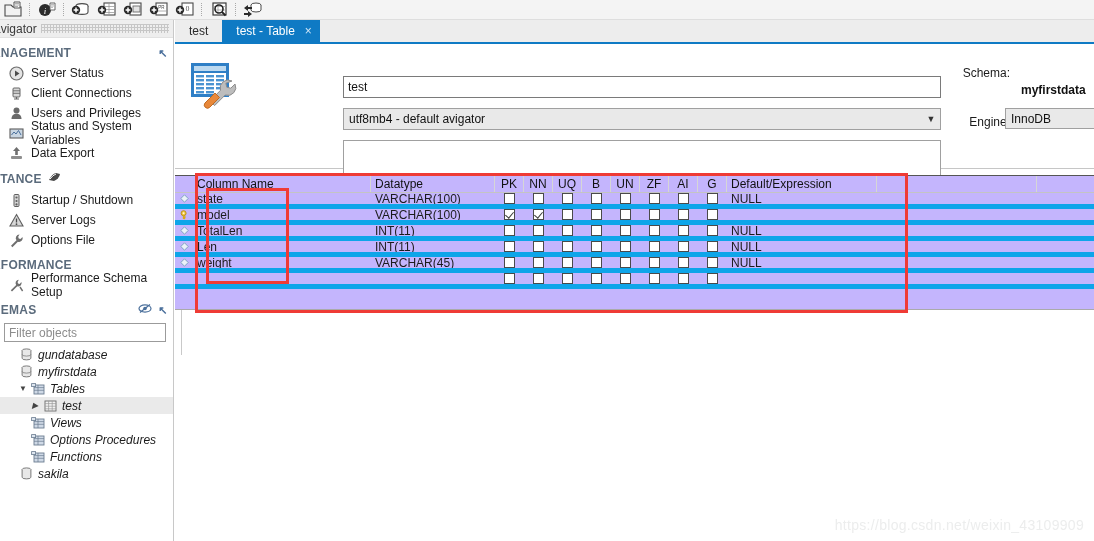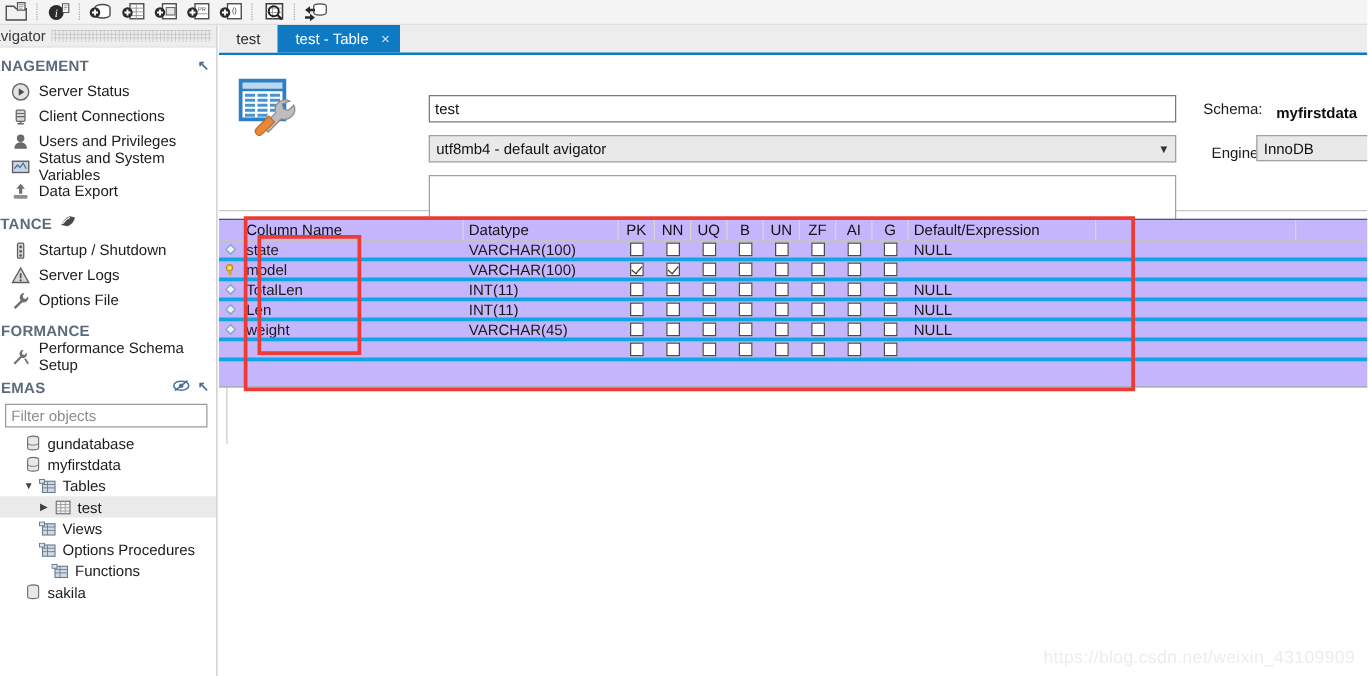--- a/index.html
+++ b/index.html
@@ -138,20 +138,21 @@
   }
   #filter-input::placeholder { color: #8c8c8c; }
 
   
   .tree-item {
     height: 17px;
     display: flex;
     align-items: center;
     font-size: 12px;
     cursor: default;
+    font-style: italic;
   }
   .tree-item.selected { background: #eaeaea; }
   .tw { display: inline-block; width: 14px; text-align: center; flex: 0 0 14px; color: #444; font-size: 8px; }
   .tree-ic { width: 16px; flex: 0 0 16px; margin-right: 4px; display:flex; align-items:center; justify-content:center;}
 
   
   #editor {
     position: absolute;
     left: 175px; top: 20px;
     width: 919px; height: 521px;
@@ -202,21 +203,21 @@
   }
   .frm-label {
     position: absolute;
     font-size: 12px;
     color: #1b1b1b;
     text-align: right;
   }
   #lbl-tablename { left: 190px; top: 38px; width: 100px; }
   #lbl-collation { left: 190px; top: 70px; width: 100px; }
   #lbl-comments  { left: 190px; top: 115px; width: 100px; }
-  #lbl-schema    { left: 775px; top: 36px; width: 60px; }
+  #lbl-schema    { left: 775px; top: 22px; width: 60px; }
   #lbl-engine    { left: 775px; top: 71px; width: 60px; }
 
   #inp-tablename {
     position: absolute;
     left: 168px; top: 32px;
     width: 598px; height: 22px;
     box-sizing: border-box;
     border: 1px solid #7a7a7a;
     background: #fff;
     font-family: "Liberation Sans", sans-serif;
@@ -282,21 +283,21 @@
     border-top: 1px solid #555;
     border-bottom: 1px solid #aaa;
     box-sizing: border-box;
     overflow: hidden;
   }
   #grid-inner { position: relative; width: 919px; }
   .grow {
     display: flex;
     height: 16px;
     align-items: center;
-    border-bottom: 3px solid #0ea5e9;
+    border-bottom: 5px solid #0ea5e9;
     box-sizing: border-box;
   }
   .grow.header {
     height: 17px;
     border-bottom: 1px solid #c4c4c4;
     color: #111;
   }
   .gc {
     box-sizing: border-box;
     font-size: 12px;
@@ -646,21 +647,21 @@
       <span class="tree-ic">
         <svg width="14" height="12" viewBox="0 0 14 12">
             <rect x="3" y="2" width="10" height="9" fill="#cfd9e6" stroke="#6a7c90" stroke-width=".9"></rect>
             <path d="M3 4.6 h10 M3 7.3 h10 M7 2 v9" stroke="#6a7c90" stroke-width=".7"></path>
             <rect x="0.6" y="0.6" width="4" height="3" fill="#dde5ef" stroke="#6a7c90" stroke-width=".8"></rect>
           </svg>
       </span>
       <span>Options Procedures</span>
     </div>
 
-    <div class="tree-item" style="margin-left:40px;">
+    <div class="tree-item" style="padding-left:30px;">
       <span class="tree-ic">
         <svg width="14" height="12" viewBox="0 0 14 12">
             <rect x="3" y="2" width="10" height="9" fill="#cfd9e6" stroke="#6a7c90" stroke-width=".9"></rect>
             <path d="M3 4.6 h10 M3 7.3 h10 M7 2 v9" stroke="#6a7c90" stroke-width=".7"></path>
             <rect x="0.6" y="0.6" width="4" height="3" fill="#dde5ef" stroke="#6a7c90" stroke-width=".8"></rect>
           </svg>
       </span>
       <span>Functions</span>
     </div>
 

